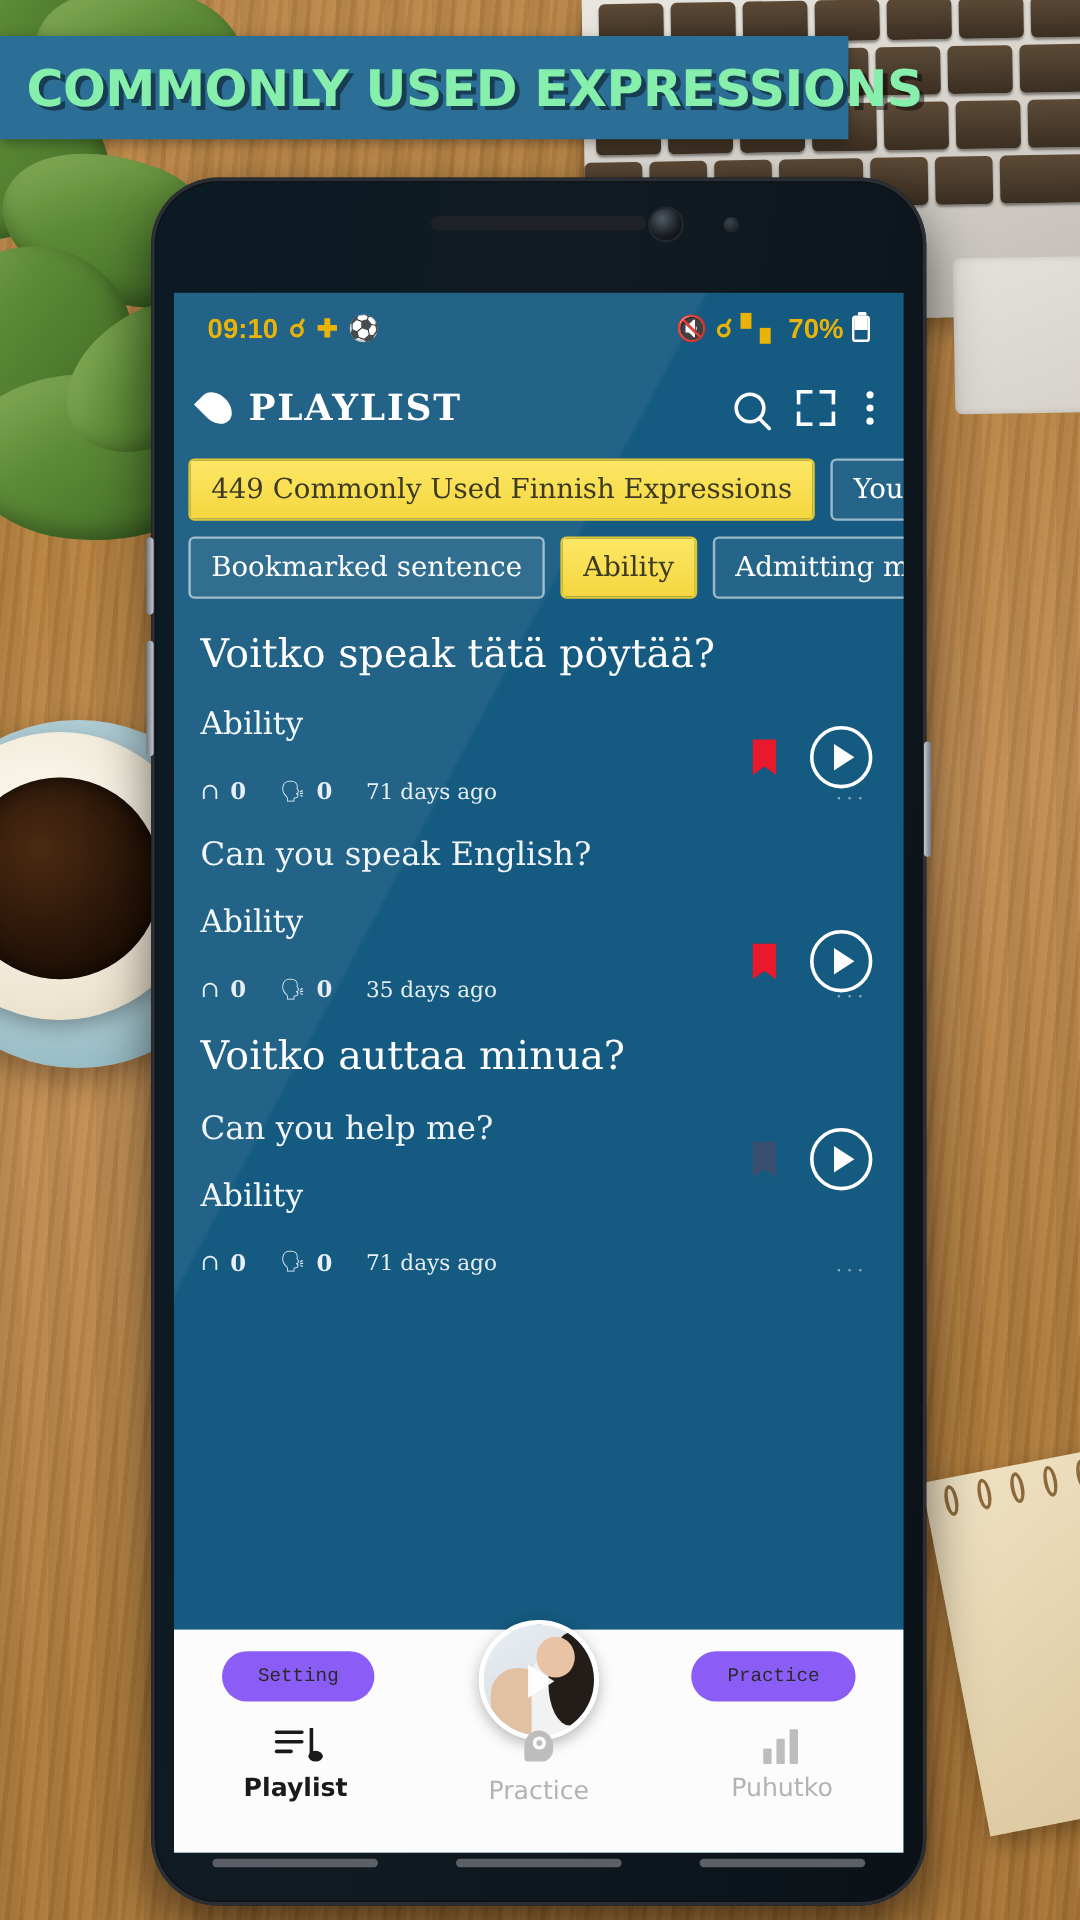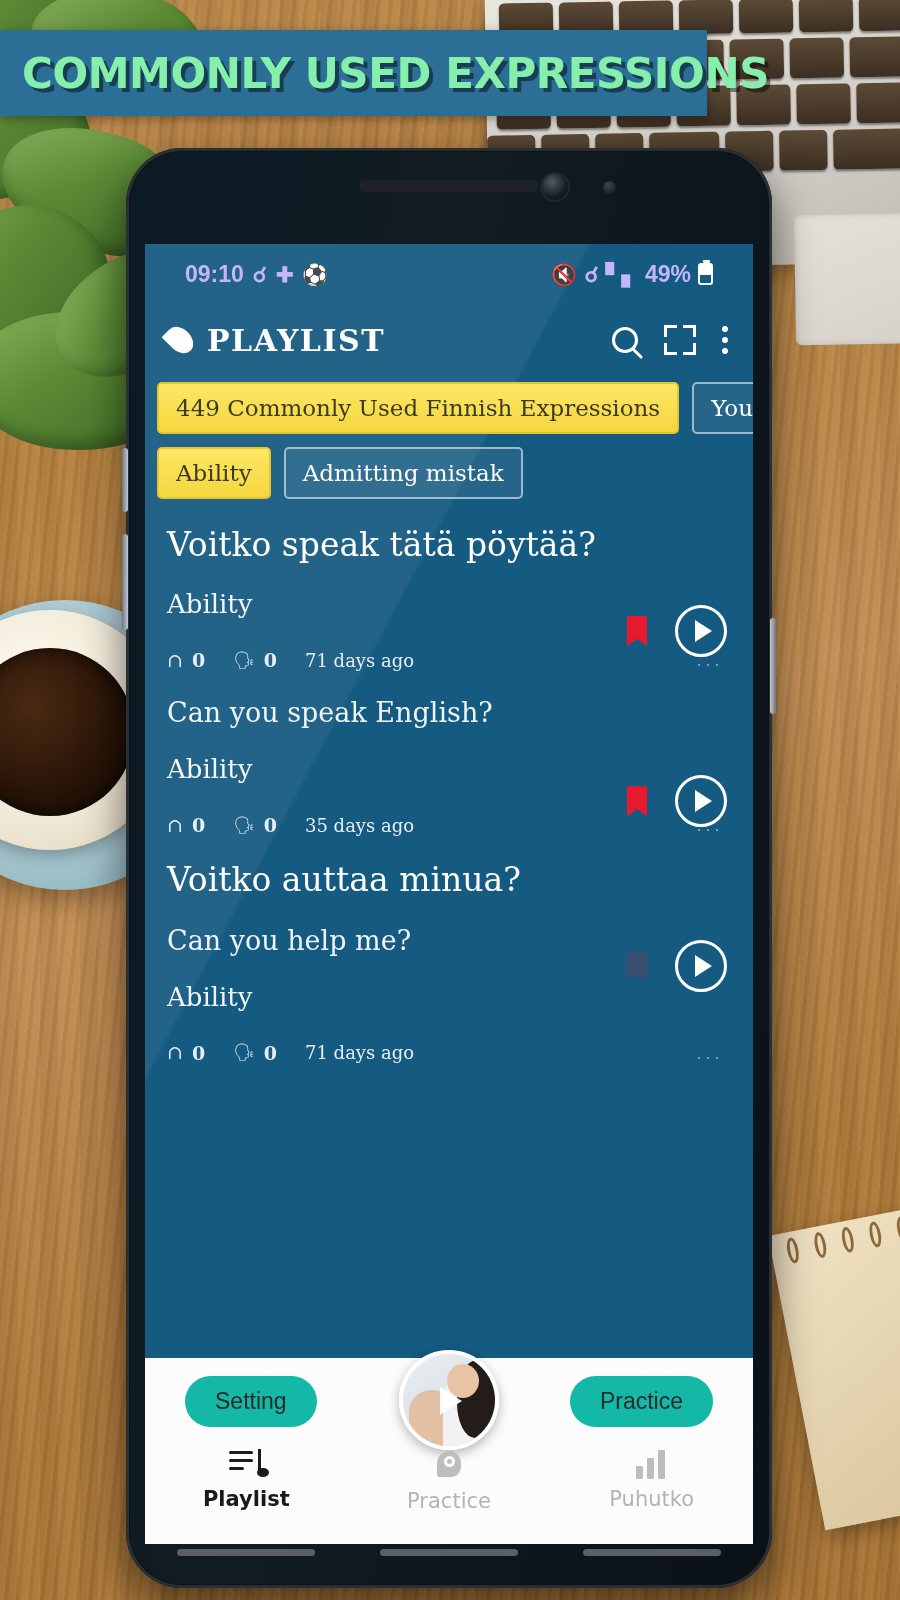--- a/index.html
+++ b/index.html
@@ -132,21 +132,21 @@
     z-index:4;
   }
   #screen::after{
     content:""; position:absolute; inset:0; pointer-events:none;
     background:linear-gradient(118deg, rgba(255,255,255,.055) 0%, rgba(255,255,255,.055) 34%, rgba(255,255,255,0) 34.4%);
   }
 
   
   .statusbar {
     height:60px; display:flex; align-items:center;
-    padding:0 40px; color:#c4b5fd;
+    padding:0 28px; color:#eab308;
     font-family:"Liberation Sans", sans-serif;
     font-size:23px; font-weight:bold;
     position:relative; z-index:2;
   }
   .sb-left { display:flex; align-items:center; gap:9px; }
   .sb-right { margin-left:auto; display:flex; align-items:center; gap:7px; }
   .sb-ico { font-size:21px; line-height:1; }
   .batt {
     width:15px; height:22px; border:2px solid #fff; border-radius:3px;
     position:relative; display:inline-block;
@@ -275,24 +275,24 @@
   
   .bottompanel {
     position:absolute; left:0; bottom:0; width:100%; height:186px;
     background:#fcfcfc; z-index:7;
   }
   .pillrow {
     display:flex; align-items:center; justify-content:space-between;
     padding:18px 40px 0 40px; position:relative;
   }
   .pill {
-    background:#14b8a6; border-radius:28px;
+    background:#8b5cf6; border-radius:28px;
     padding:12px 30px;
-    font-family:Liberation Sans, sans-serif;
-    font-size:23px; color:#2a2a2a;
+    font-family:Liberation Mono, monospace;
+    font-size:16px; color:#2a2a2a;
   }
   .avatar {
     position:absolute; left:50%; margin-left:-50px; top:-8px;
     width:100px; height:100px; border-radius:50%;
     border:4px solid #fff;
     box-shadow:0 4px 12px rgba(0,0,0,.28);
     overflow:hidden;
     background:linear-gradient(150deg,#e9eef2,#cfd8de);
   }
   .av-person-l{position:absolute;left:6px;top:36px;width:46px;height:64px;border-radius:22px 22px 0 0;background:#e2c0a4;}
@@ -422,21 +422,21 @@
       <div class="sb-left">
         <span>09:10</span>
         <span class="sb-ico">☌</span>
         <span class="sb-ico">✚</span>
         <span class="sb-ico">⚽</span>
       </div>
       <div class="sb-right">
         <span class="sb-ico">🔇</span>
         <span class="sb-ico">☌</span>
         <span class="sb-ico">▘▖</span>
-        <span>49%</span>
+        <span>70%</span>
         <span class="batt"></span>
       </div>
     </div>
 
     <div class="appbar">
       <span class="drop"></span>
       <span class="apptitle">PLAYLIST</span>
       <div class="appicons">
         <span class="ic-search"></span>
         <span class="ic-frame">
@@ -452,20 +452,21 @@
           </span>
       </div>
     </div>
 
     <div class="chiprow">
       <div class="chip sel">449 Commonly Used Finnish Expressions</div>
       <div class="chip">Your created</div>
     </div>
 
     <div class="chiprow second">
+      <div class="chip">Bookmarked sentence</div>
       <div class="chip sel">Ability</div>
       <div class="chip">Admitting mistak</div>
 
     </div>
 
     <div class="list">
 
       <div class="card">
         <div class="fi">Voitko speak tätä pöytää?</div>
         <div class="cat">Ability</div>

